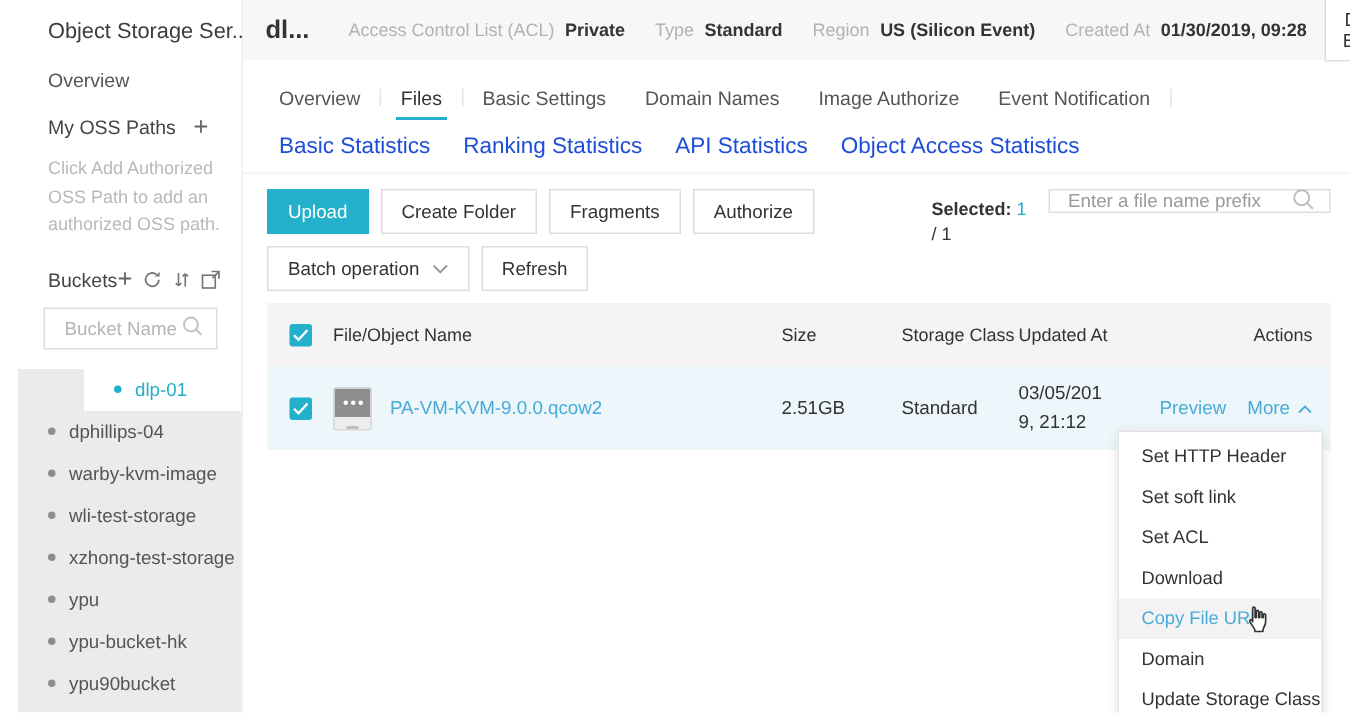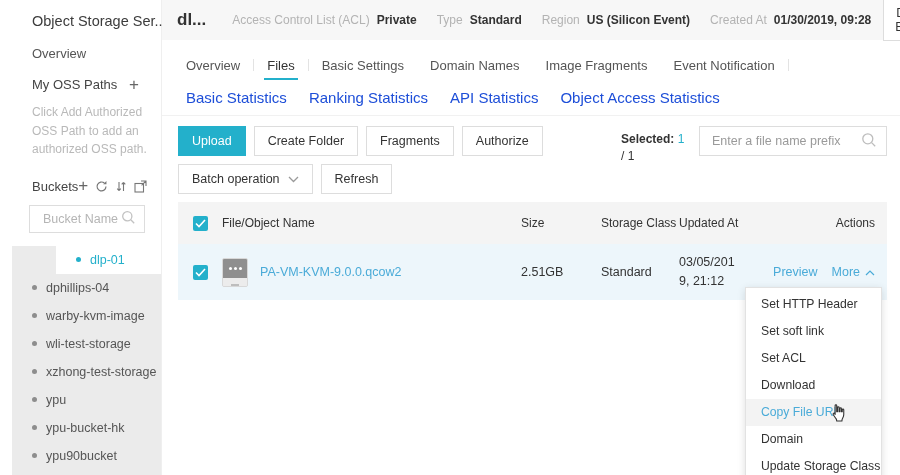--- a/index.html
+++ b/index.html
@@ -56,21 +56,21 @@
   .subtab:first-child{padding-left:0;}
 
   .toolbar{display:flex;justify-content:space-between;align-items:flex-start;padding:10px 13px 0 16px;}
   .tb-left{width:452px;display:flex;flex-wrap:wrap;gap:8px;}
   .btn{height:30px;display:inline-flex;align-items:center;gap:8px;padding:0 13px;background:#fff;border:1px solid #ddd;font-size:12.5px;color:#333;cursor:pointer;white-space:nowrap;}
   .btn.primary{background:var(--accent);border-color:var(--accent);color:#fff;}
   .tb-right{display:flex;align-items:flex-start;gap:12px;}
   .selected-info{width:66px;font-size:12px;line-height:1.4;color:#333;padding-top:5px;}
   .selected-info .lbl{font-weight:700;text-align:center;}
   .selected-info .cnt{color:var(--accent);}
-  .file-search{width:188px;height:30px;border:1px solid #ddd;display:flex;align-items:center;padding:0 9px 0 12px;background:#fff;}
+  .file-search{width:188px;height:16px;border:1px solid #ddd;display:flex;align-items:center;padding:0 9px 0 12px;background:#fff;}
   .file-search input{border:none;outline:none;flex:1;font-size:12.5px;color:#444;background:transparent;min-width:0;}
   .file-search input::placeholder{color:#9a9a9a;}
 
   
   .table{margin:8px 13px 0 16px;}
   .thead{display:flex;align-items:center;background:var(--table-header-bg);min-height:42px;font-size:12px;color:#333;}
   .trow{display:flex;align-items:center;background:var(--row-selected-bg);min-height:56px;font-size:12.5px;}
   .col-check{flex:0 0 44px;display:flex;justify-content:center;}
   .col-name{flex:1;display:flex;align-items:center;gap:12px;min-width:0;}
   .col-size{flex:0 0 80px;}
@@ -200,21 +200,21 @@
   </div>
 
   <div class="tabs-wrap">
     <div class="tabs">
       <span class="tab">Overview</span>
       <span class="tabsep"></span>
       <span class="tab active">Files</span>
       <span class="tabsep"></span>
       <span class="tab">Basic Settings</span>
       <span class="tab">Domain Names</span>
-      <span class="tab">Image Fragments</span>
+      <span class="tab">Image Authorize</span>
       <span class="tab">Event Notification</span>
       <span class="tabsep"></span>
     </div>
     <div class="subtabs">
       <span class="subtab">Basic Statistics</span>
       <span class="subtab">Ranking Statistics</span>
       <span class="subtab">API Statistics</span>
       <span class="subtab">Object Access Statistics</span>
     </div>
   </div>

